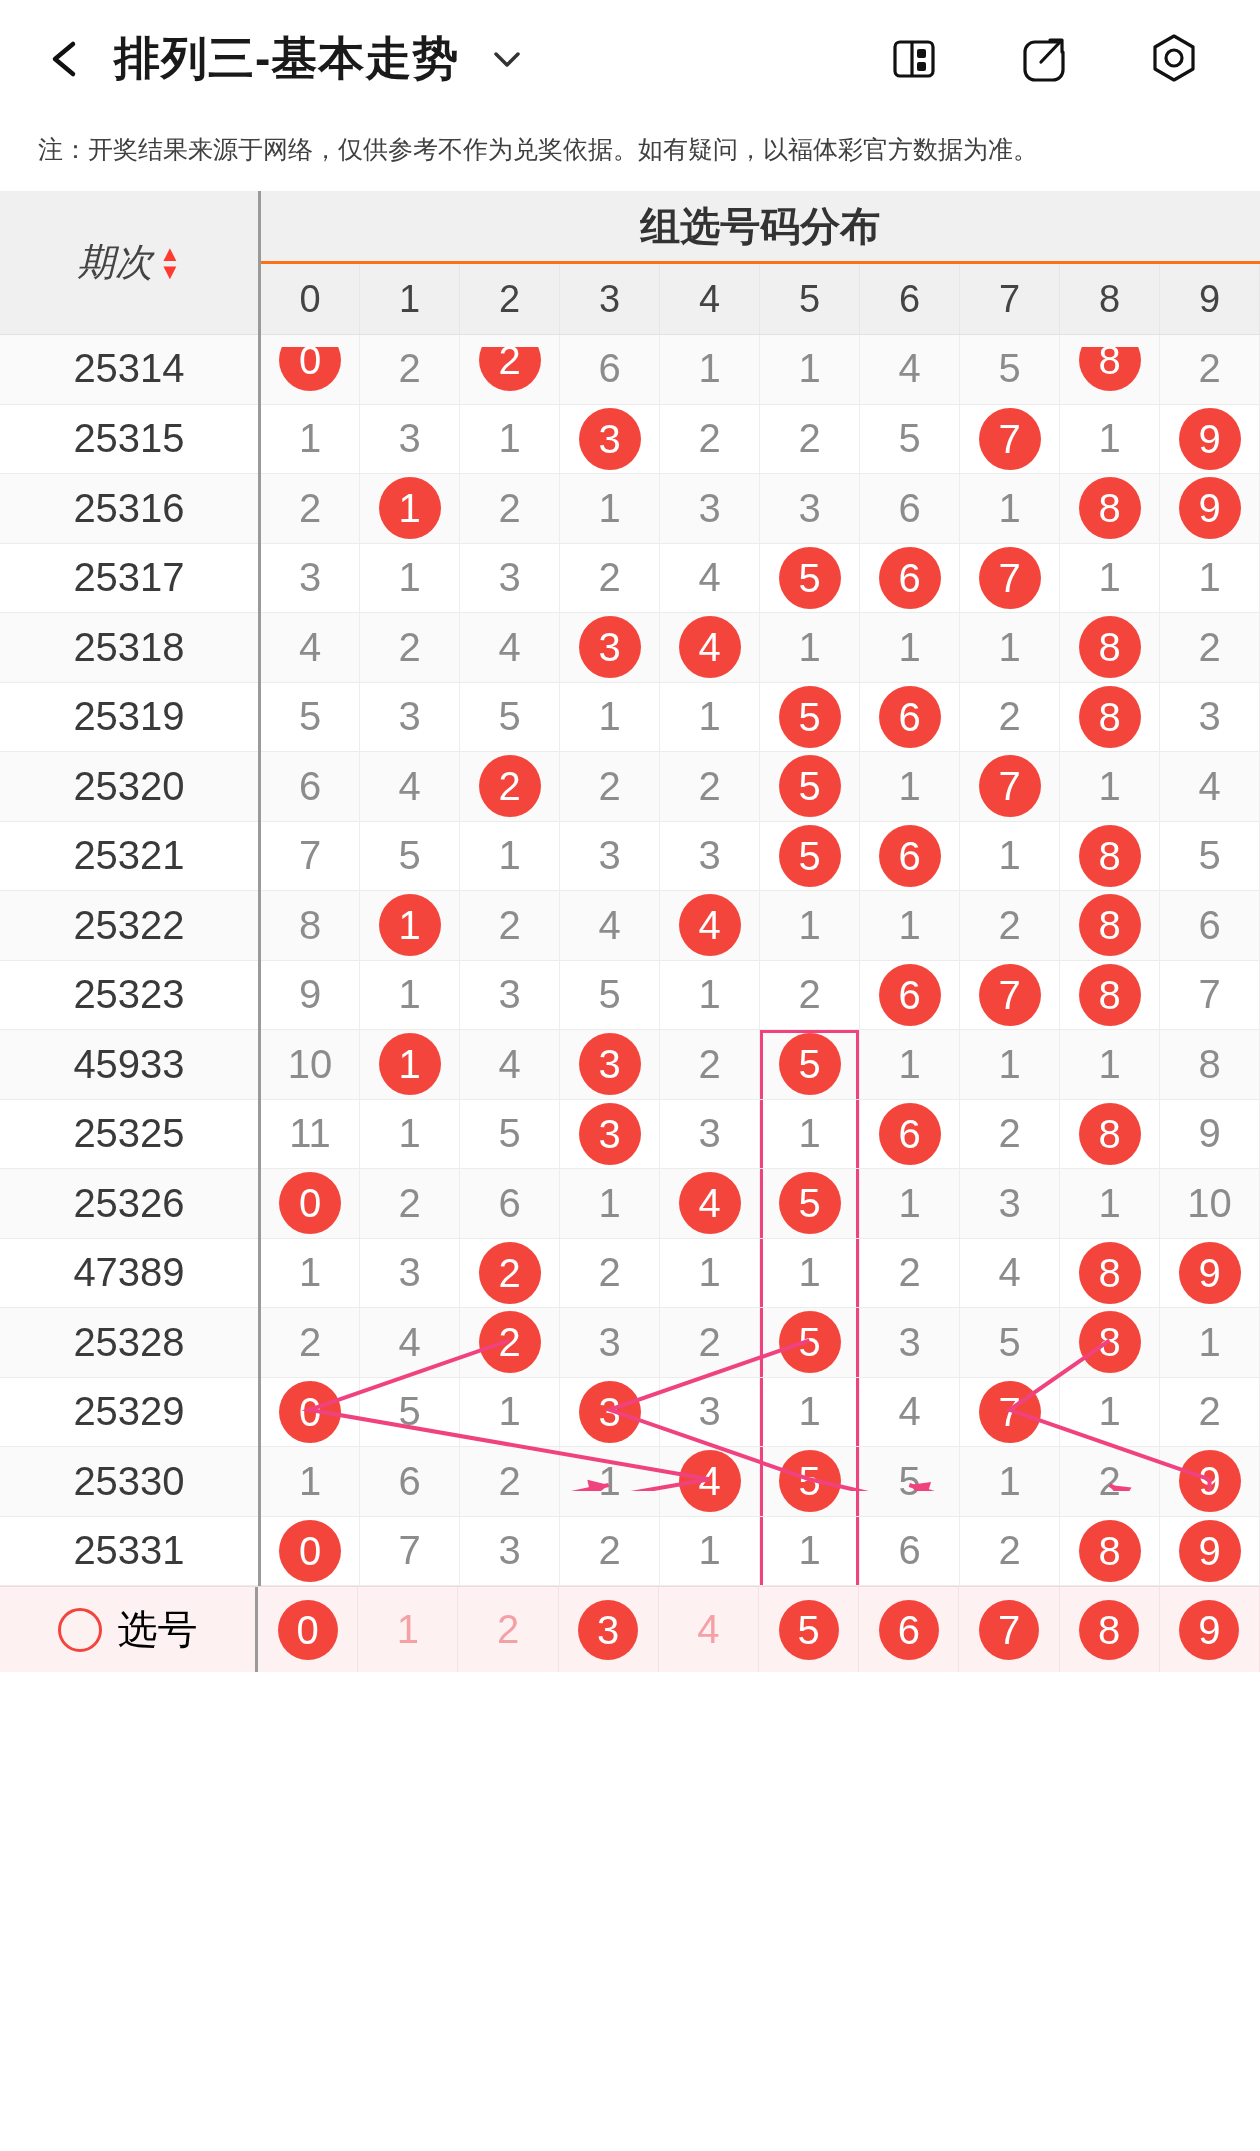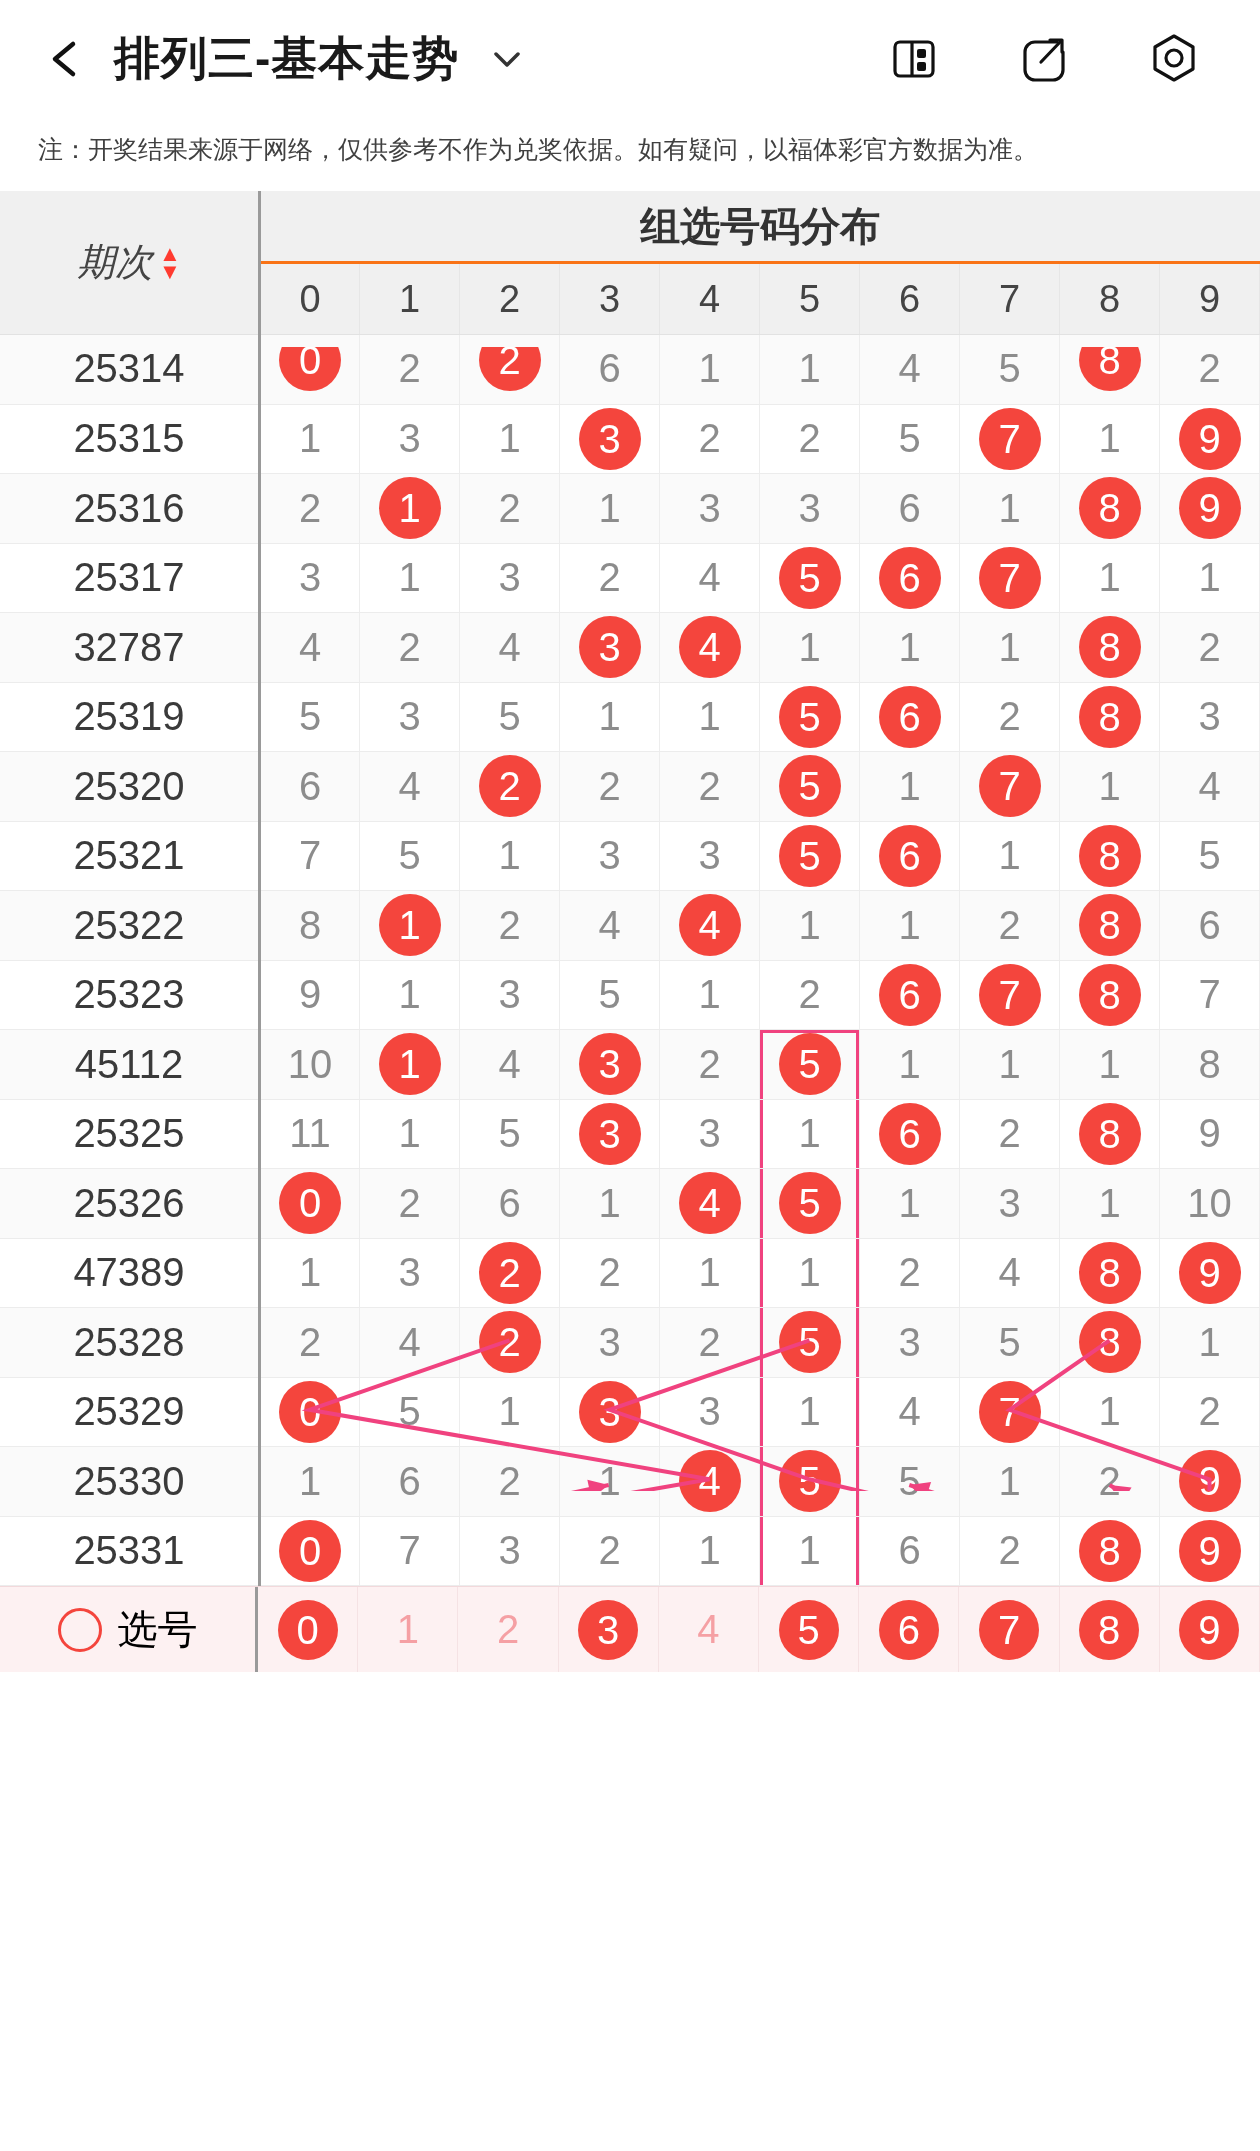--- a/index.html
+++ b/index.html
@@ -387,21 +387,21 @@
           <td class="cell">3</td>
           <td class="cell">2</td>
           <td class="cell">4</td>
           <td class="cell hit"><span class="ball">5</span></td>
           <td class="cell hit"><span class="ball">6</span></td>
           <td class="cell hit"><span class="ball">7</span></td>
           <td class="cell">1</td>
           <td class="cell">1</td>
         </tr>
         <tr class="data-row odd-row">
-          <td class="period">32787</td>
+          <td class="period">25318</td>
           <td class="cell">4</td>
           <td class="cell">2</td>
           <td class="cell">4</td>
           <td class="cell hit"><span class="ball">3</span></td>
           <td class="cell hit"><span class="ball">4</span></td>
           <td class="cell">1</td>
           <td class="cell">1</td>
           <td class="cell">1</td>
           <td class="cell hit"><span class="ball">8</span></td>
           <td class="cell">2</td>
@@ -465,21 +465,21 @@
           <td class="cell">3</td>
           <td class="cell">5</td>
           <td class="cell">1</td>
           <td class="cell">2</td>
           <td class="cell hit"><span class="ball">6</span></td>
           <td class="cell hit"><span class="ball">7</span></td>
           <td class="cell hit"><span class="ball">8</span></td>
           <td class="cell">7</td>
         </tr>
         <tr class="data-row odd-row">
-          <td class="period">45112</td>
+          <td class="period">45933</td>
           <td class="cell">10</td>
           <td class="cell hit"><span class="ball">1</span></td>
           <td class="cell">4</td>
           <td class="cell hit"><span class="ball">3</span></td>
           <td class="cell">2</td>
           <td class="cell hit colhl-top"><span class="ball">5</span></td>
           <td class="cell">1</td>
           <td class="cell">1</td>
           <td class="cell">1</td>
           <td class="cell">8</td>

